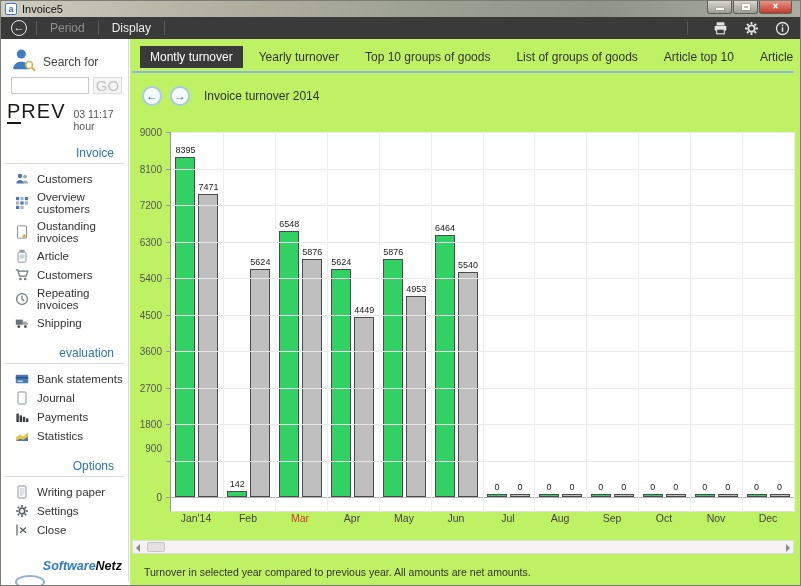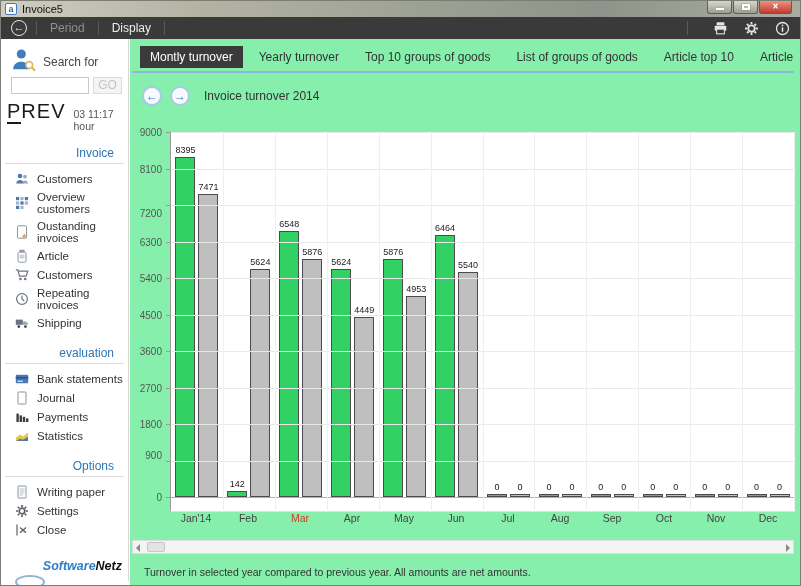--- a/index.html
+++ b/index.html
@@ -37,37 +37,37 @@
   .tb-right { margin-left:auto; display:flex; align-items:center; gap:16px; }
   .tb-ico { width:15px; height:15px; cursor:pointer; }
   
   .sidebar { position:absolute; left:0; top:38px; width:128px; height:542px;
     border-right:1px solid #d8d8d8; background:#fff; font-size:11.5px; color:#333; }
   .search-row { display:flex; align-items:flex-end; gap:6px; padding:8px 6px 2px 10px; }
   .search-label { font-size:12px; color:#444; padding-bottom:4px; }
   .search-controls { display:flex; gap:4px; padding:2px 6px 0 10px; }
   .search-input { width:78px; height:17px; border:1px solid #c9c9c9; font-size:10px; padding:0 3px; }
   .go-btn { width:30px; height:17px; background:#f4f4f4; border:1px solid #dcdcdc; color:#c4c4c4;
-    font-size:12px; text-align:center; line-height:15px; cursor:pointer; }
+    font-size:15px; text-align:center; line-height:15px; cursor:pointer; }
   .prev-row { display:flex; align-items:baseline; gap:8px; padding:6px 4px 0 6px; }
   .prev-big { font-size:20px; color:#1a1a1a; letter-spacing:1px; }
   .prev-big .u { border-bottom:2px solid #1a1a1a; }
   .datetime { font-size:10.5px; color:#555; }
   .side-header { color:#2e75b5; font-size:12px; text-align:right; padding:0 10px 3px 0;
     border-bottom:1px solid #dcdcdc; margin:14px 4px 5px 4px; }
   .side-item { display:flex; align-items:center; gap:8px; padding:2.5px 0 2.5px 14px; cursor:pointer; }
   .side-ico { width:14px; height:14px; flex:0 0 14px; }
   .side-ico svg { width:14px; height:14px; display:block; }
   .side-logo { position:absolute; right:6px; bottom:8px; font-size:12.5px; font-style:italic; font-weight:bold; }
   .logo-blue { color:#2f7cc4; }
   .logo-dark { color:#111; }
   .logo-arc { position:absolute; left:14px; bottom:-8px; width:30px; height:14px;
     border:2px solid #8fb4d4; border-radius:50%; }
   
-  .content { position:absolute; left:129px; top:38px; width:672px; height:548px; background:#86efac; }
+  .content { position:absolute; left:129px; top:38px; width:672px; height:548px; background:#bef264; }
   .tab-bar { display:flex; align-items:center; gap:6px; margin:7px 0 0 10px; font-size:12px; color:#333; }
   .tab { padding:4px 10px; cursor:pointer; white-space:nowrap; }
   .tab.active { background:#3a3a3a; color:#fff; }
   .tab-rule { height:2px; background:#8cb8dc; margin:3px 8px 0 2px; }
   .chart-header { display:flex; align-items:center; gap:8px; margin:13px 0 0 12px; }
   .nav-circle { width:20px; height:20px; border-radius:50%; border:2px solid #a7c9e8; background:#f6fafd;
     color:#2f7cc4; font-size:12px; line-height:16px; text-align:center; cursor:pointer; }
   .chart-title { font-size:12px; color:#333; margin-left:6px; }
   
   .chart { display:flex; margin:26px 0 0 4px; }
@@ -334,35 +334,35 @@
   <div class="chart-header">
     <div class="nav-circle">←</div>
     <div class="nav-circle">→</div>
     <div class="chart-title">Invoice turnover 2014</div>
   </div>
 
   <div class="chart">
     <div class="ylabels" id="ylabels">
         <div class="ylabel" style="top: 360px;">0</div>
         <div class="ytick" style="top: 365px;"></div>
-        <div class="ylabel" style="top: 318px;">900</div>
+        <div class="ylabel" style="top: 311px;">900</div>
         <div class="ytick" style="top: 328.5px;"></div>
         <div class="ylabel" style="top: 287px; margin-left: 16px;">1800</div>
         <div class="ytick" style="top: 292px;"></div>
         <div class="ylabel" style="top: 250.5px;">2700</div>
         <div class="ytick" style="top: 255.5px;"></div>
         <div class="ylabel" style="top: 214px;">3600</div>
         <div class="ytick" style="top: 219px;"></div>
         <div class="ylabel" style="top: 177.5px;">4500</div>
         <div class="ytick" style="top: 182.5px;"></div>
         <div class="ylabel" style="top: 141px;">5400</div>
         <div class="ytick" style="top: 146px;"></div>
         <div class="ylabel" style="top: 104.5px;">6300</div>
         <div class="ytick" style="top: 109.5px;"></div>
-        <div class="ylabel" style="top: 76px;">7200</div>
+        <div class="ylabel" style="top: 68px;">7200</div>
         <div class="ytick" style="top: 73px;"></div>
         <div class="ylabel" style="top: 31.5px;">8100</div>
         <div class="ytick" style="top: 36.5px;"></div>
         <div class="ylabel" style="top: -5px;">9000</div>
         <div class="ytick" style="top: 0px;"></div>
       </div>
     <div class="plot" id="plot">
       <div class="baseline"></div>
       <div class="bars" id="bars">
           <div class="mgroup">

